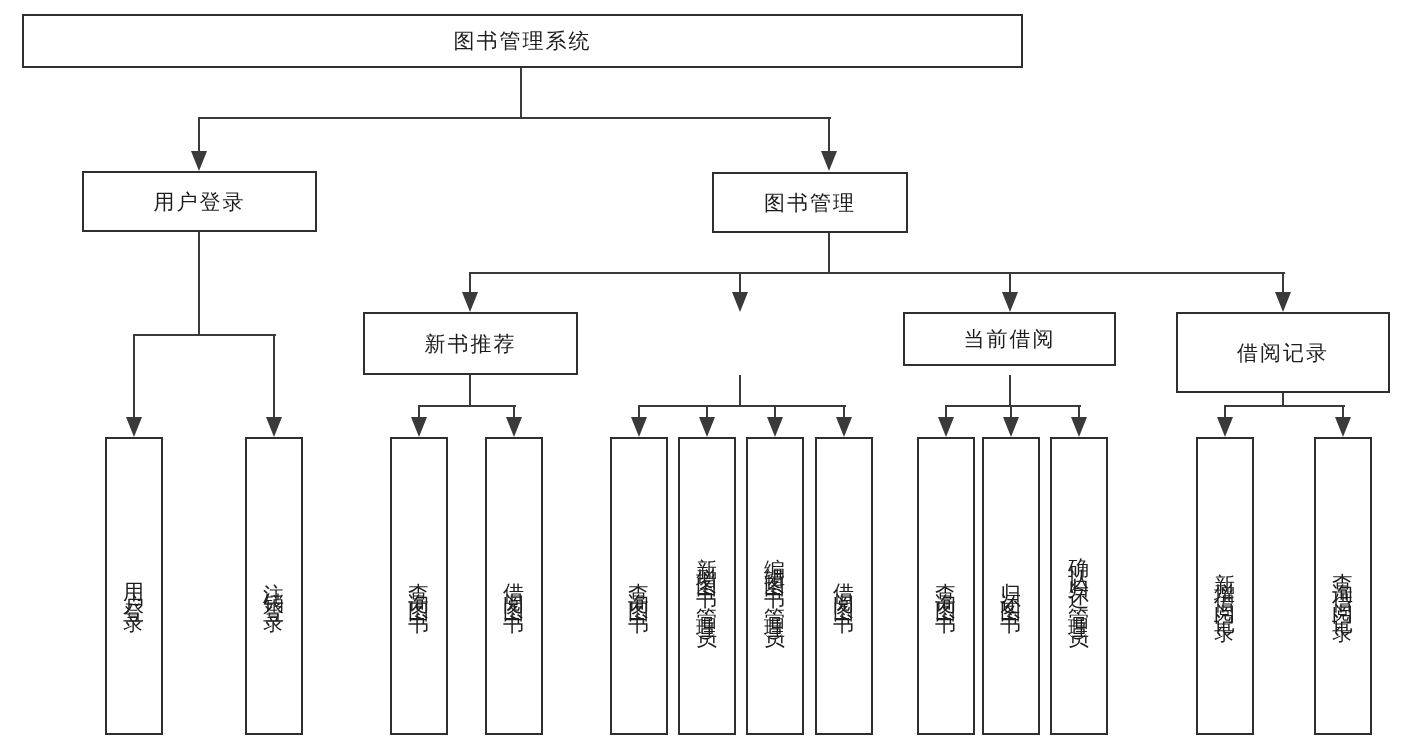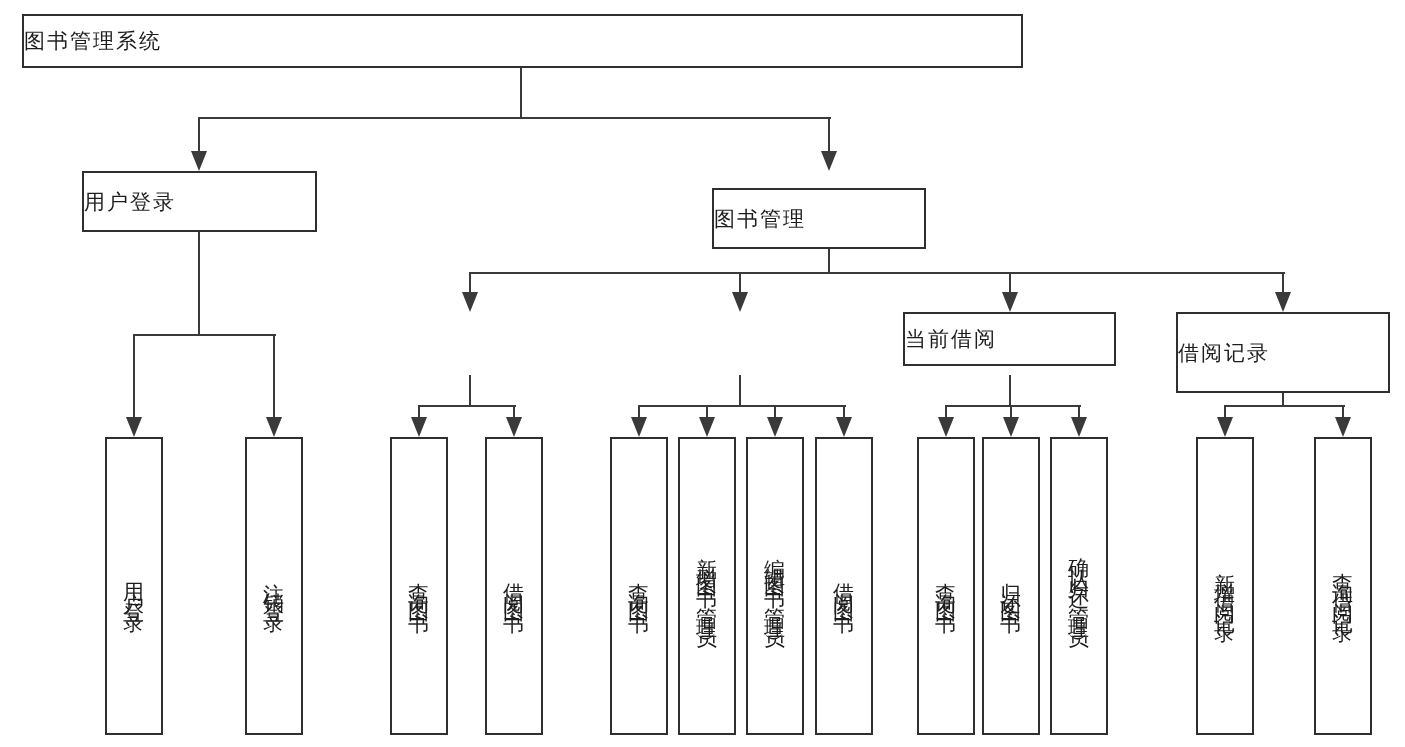--- a/index.html
+++ b/index.html
@@ -9,21 +9,21 @@
     background:#ffffff;
     font-family:"Liberation Sans", sans-serif;
     overflow:hidden;
   }
   
   .hbox{
     position:absolute;
     box-sizing:border-box;
     background:#ffffff;
     border:2px solid #2f2f2f;
-    display:flex;align-items:center;justify-content:flex-start;
+    display:flex;align-items:center;justify-content:center;
   }
   .hbox .hlabel{
     font-size:21px;letter-spacing:2px;color:#1d1d1d;white-space:nowrap;
   }
   .vbox{
     position:absolute;
     box-sizing:border-box;
     background:#ffffff;
     border:2px solid #2f2f2f;
     width:58px;height:298px;top:437px;
@@ -114,24 +114,27 @@
   <div class="vl" style="left:1342px;top:405px;height:14px"></div>
   <div class="arr" style="left:1335px;top:417px"></div>
 
   <div class="hbox" style="left:22px;top:14px;width:1001px;height:54px">
     <span class="hlabel">图书管理系统</span>
   </div>
 
   <div class="hbox" style="left:82px;top:171px;width:235px;height:61px">
     <span class="hlabel">用户登录</span>
   </div>
-  <div class="hbox" style="left:712px;top:188px;width:214px;height:61px">
+  <div class="hbox" style="left:712px;top:172px;width:196px;height:61px">
     <span class="hlabel">图书管理</span>
   </div>
 
+  <div class="hbox" style="left:363px;top:312px;width:215px;height:63px">
+    <span class="hlabel">新书推荐</span>
+  </div>
   <div class="hbox" style="left:903px;top:312px;width:213px;height:54px">
     <span class="hlabel">当前借阅</span>
   </div>
   <div class="hbox" style="left:1176px;top:312px;width:214px;height:81px">
     <span class="hlabel">借阅记录</span>
   </div>
 
   <div class="vbox" style="left:105px">
     <span class="vlabel">用户登录</span>
   </div>

